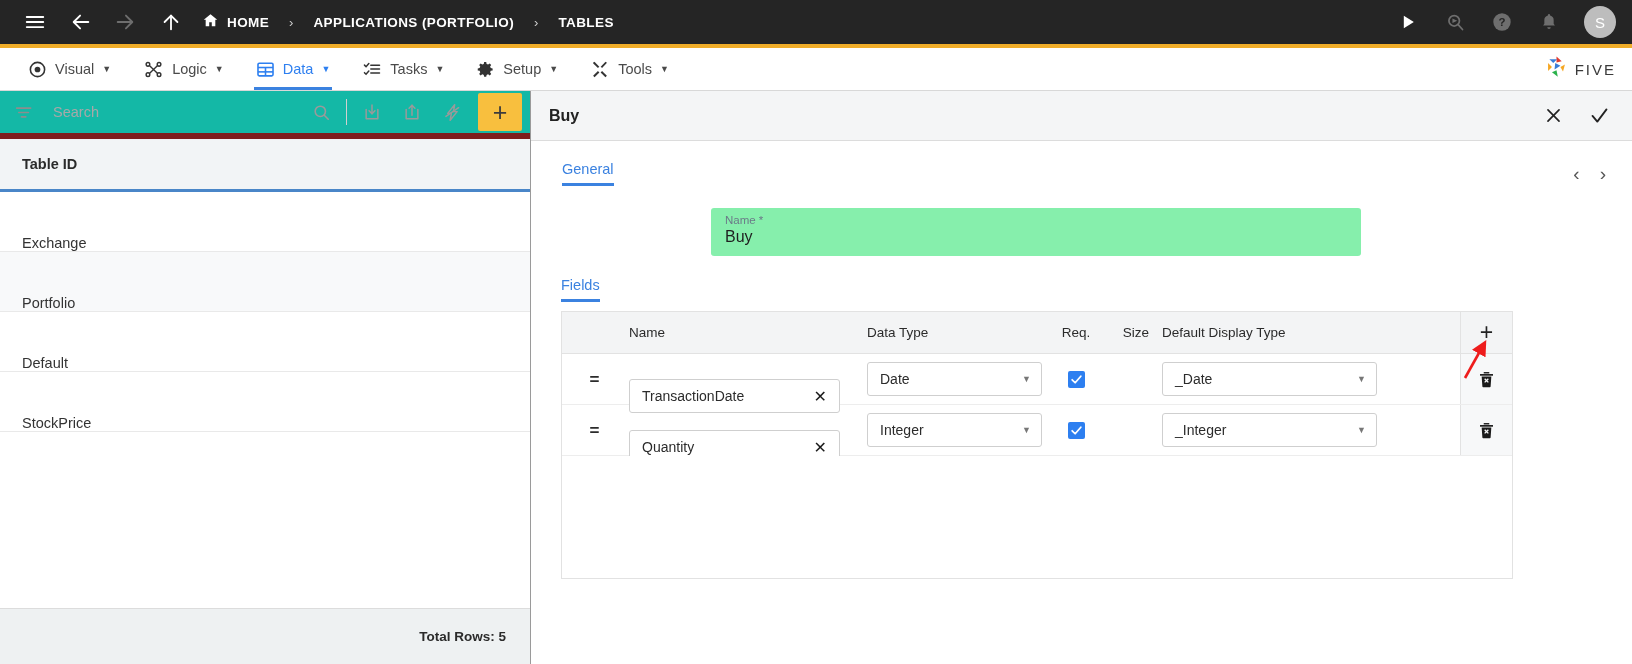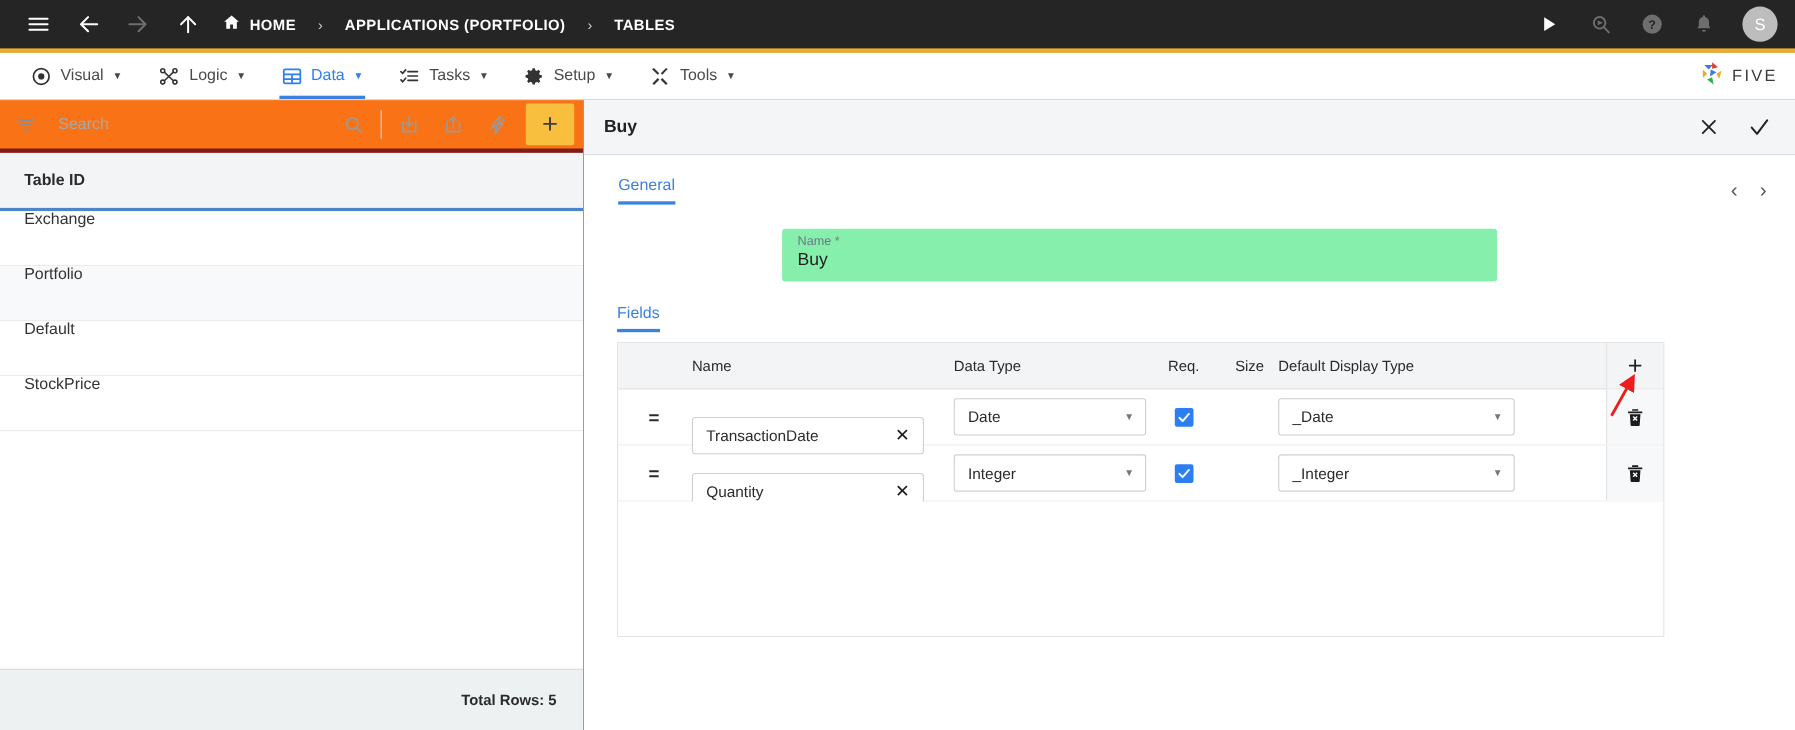--- a/index.html
+++ b/index.html
@@ -78,21 +78,21 @@
   
   .body { display: flex; height: 573px; background: #ffffff; }
 
   
   .left {
     width: 531px; border-right: 1px solid #9a9a9a;
     display: flex; flex-direction: column; background: #fff;
   }
   .searchbar {
     height: 48px; display: flex; align-items: center;
-    background: #f97316; border-bottom: 4px solid #7f1d1d;
+    background: #14b8a6; border-bottom: 6px solid #7f1d1d;
     padding: 0 0 0 14px;
   }
   .filter-ic { color: #8d8d8d; display: flex; align-items: center; }
   .search-input {
     flex: 1; border: none; outline: none; background: transparent;
     font-size: 14.5px; color: #3b3b3b; padding-left: 18px;
   }
   .search-input::placeholder { color: #a8a8a8; }
   .sb-btn {
     width: 40px; height: 48px; display: flex;
@@ -106,21 +106,21 @@
     font-size: 25px; line-height: 1; font-weight: 300;
   }
   .lhead {
     height: 53px; background: #f2f4f6;
     display: flex; align-items: center; padding-left: 22px;
     font-size: 14.5px; font-weight: bold; color: #2b2b2b;
     border-bottom: 3px solid #4a86c8;
   }
   .llist { flex: 1; overflow: hidden; }
   .lrow {
-    height: 50px; display: flex; align-items: flex-start;
+    height: 60px; display: flex; align-items: flex-end;
     padding-left: 22px; font-size: 14.5px; color: #333;
     border-bottom: 1px solid #e9e9e9; background: #ffffff;
   }
   .lrow.alt { background: #f8f9fa; }
   .lfoot {
     height: 56px; background: #eef1f2; border-top: 1px solid #dcdcdc;
     display: flex; align-items: center; justify-content: flex-end;
     padding-right: 24px; font-size: 13.5px; font-weight: bold; color: #2b2b2b;
   }
 

